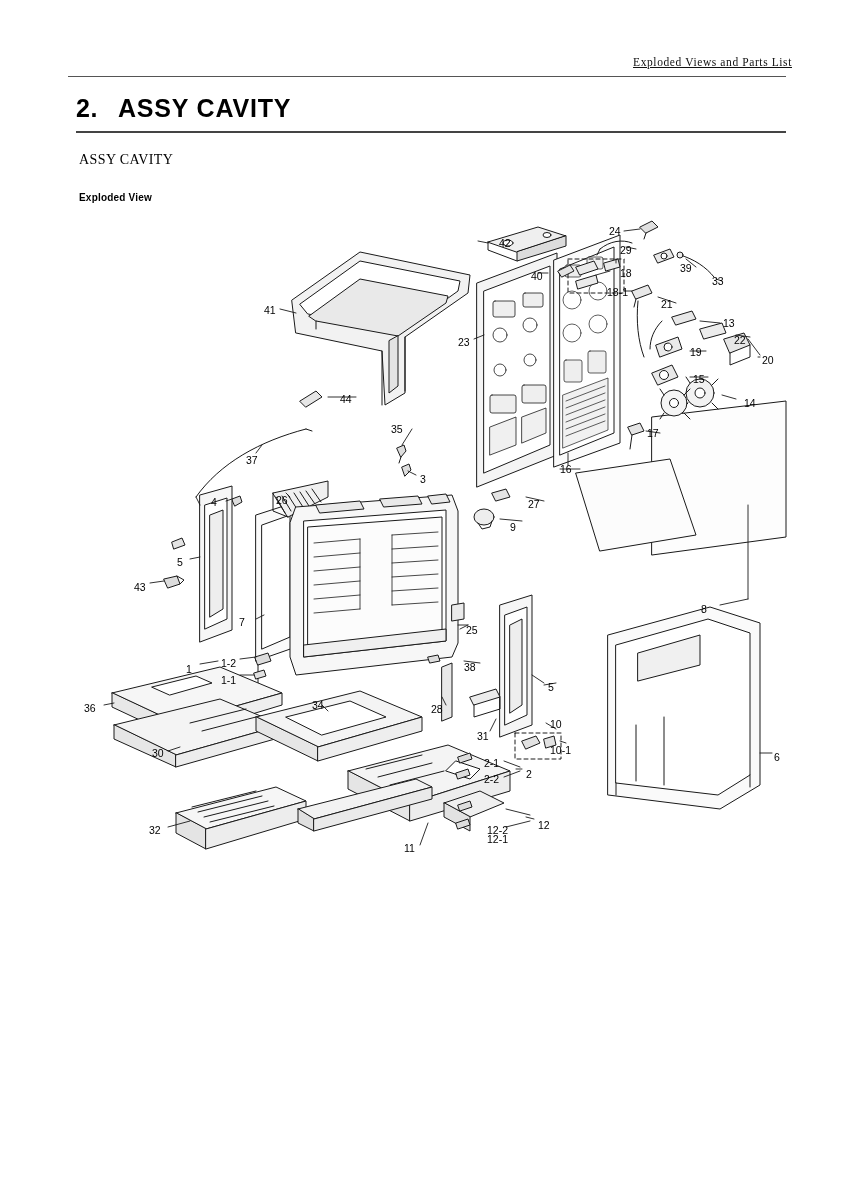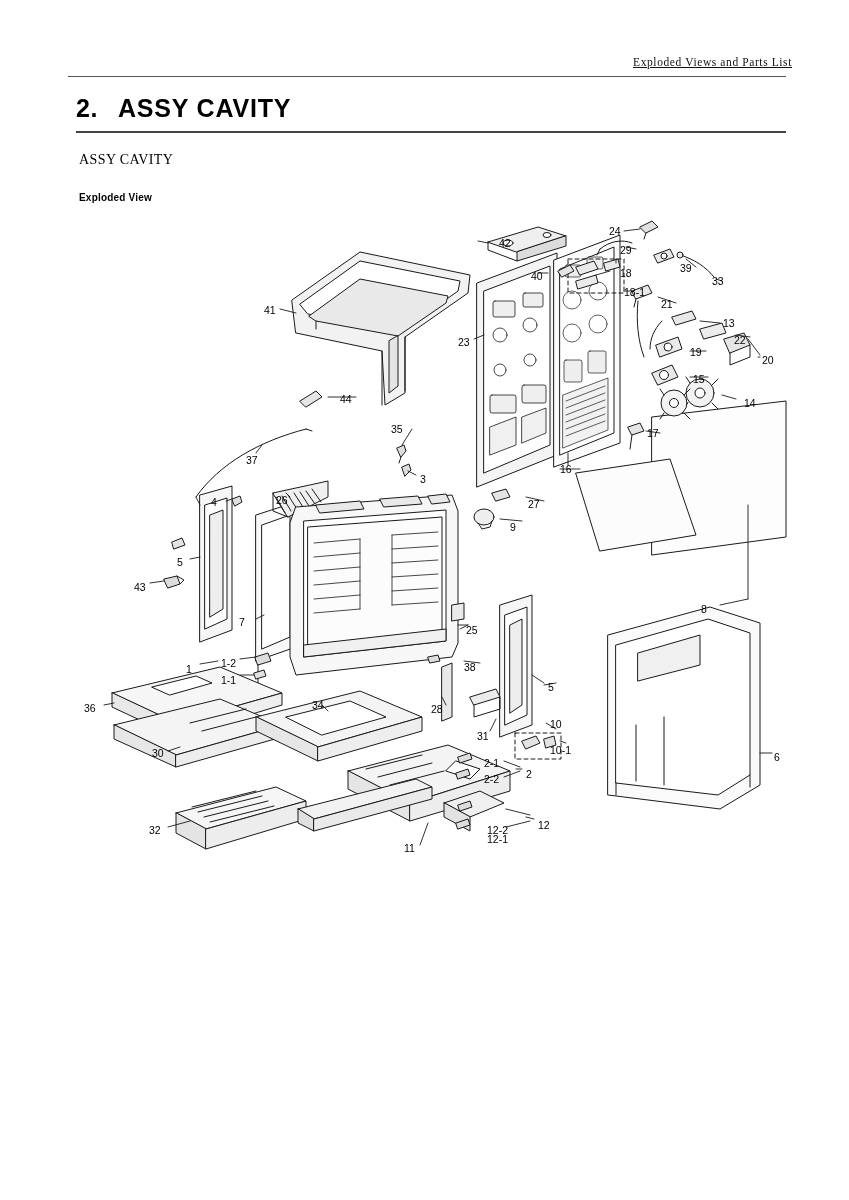--- a/index.html
+++ b/index.html
@@ -505,21 +505,21 @@
     <div class="callout" style="left:344px; top:638px;">11</div>
     <div class="callout" style="left:478px; top:615px;">12</div>
     <div class="callout" style="left:427px; top:601px;margin-top:28px;">12-1</div>
     <div class="callout" style="left:427px; top:620px;">12-2</div>
     <div class="callout" style="left:663px; top:113px;">13</div>
     <div class="callout" style="left:684px; top:193px;">14</div>
     <div class="callout" style="left:633px; top:169px;">15</div>
     <div class="callout" style="left:500px; top:259px;">16</div>
     <div class="callout" style="left:587px; top:223px;">17</div>
     <div class="callout" style="left:560px; top:53px;margin-top:10px;">18</div>
-    <div class="callout" style="left:564px; top:82px;">18-1</div>
+    <div class="callout" style="left:547px; top:82px;">18-1</div>
     <div class="callout" style="left:630px; top:142px;">19</div>
     <div class="callout" style="left:702px; top:150px;">20</div>
     <div class="callout" style="left:601px; top:94px;">21</div>
     <div class="callout" style="left:674px; top:130px;">22</div>
     <div class="callout" style="left:398px; top:132px;">23</div>
     <div class="callout" style="left:549px; top:21px;">24</div>
     <div class="callout" style="left:406px; top:420px;">25</div>
     <div class="callout" style="left:216px; top:290px;">26</div>
     <div class="callout" style="left:468px; top:294px;">27</div>
     <div class="callout" style="left:371px; top:499px;">28</div>

